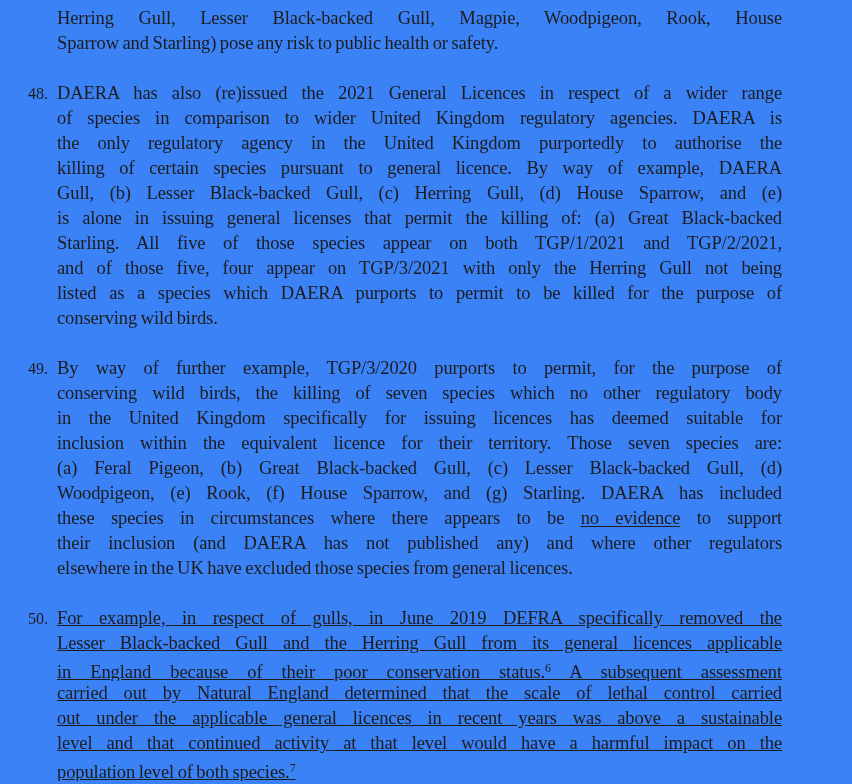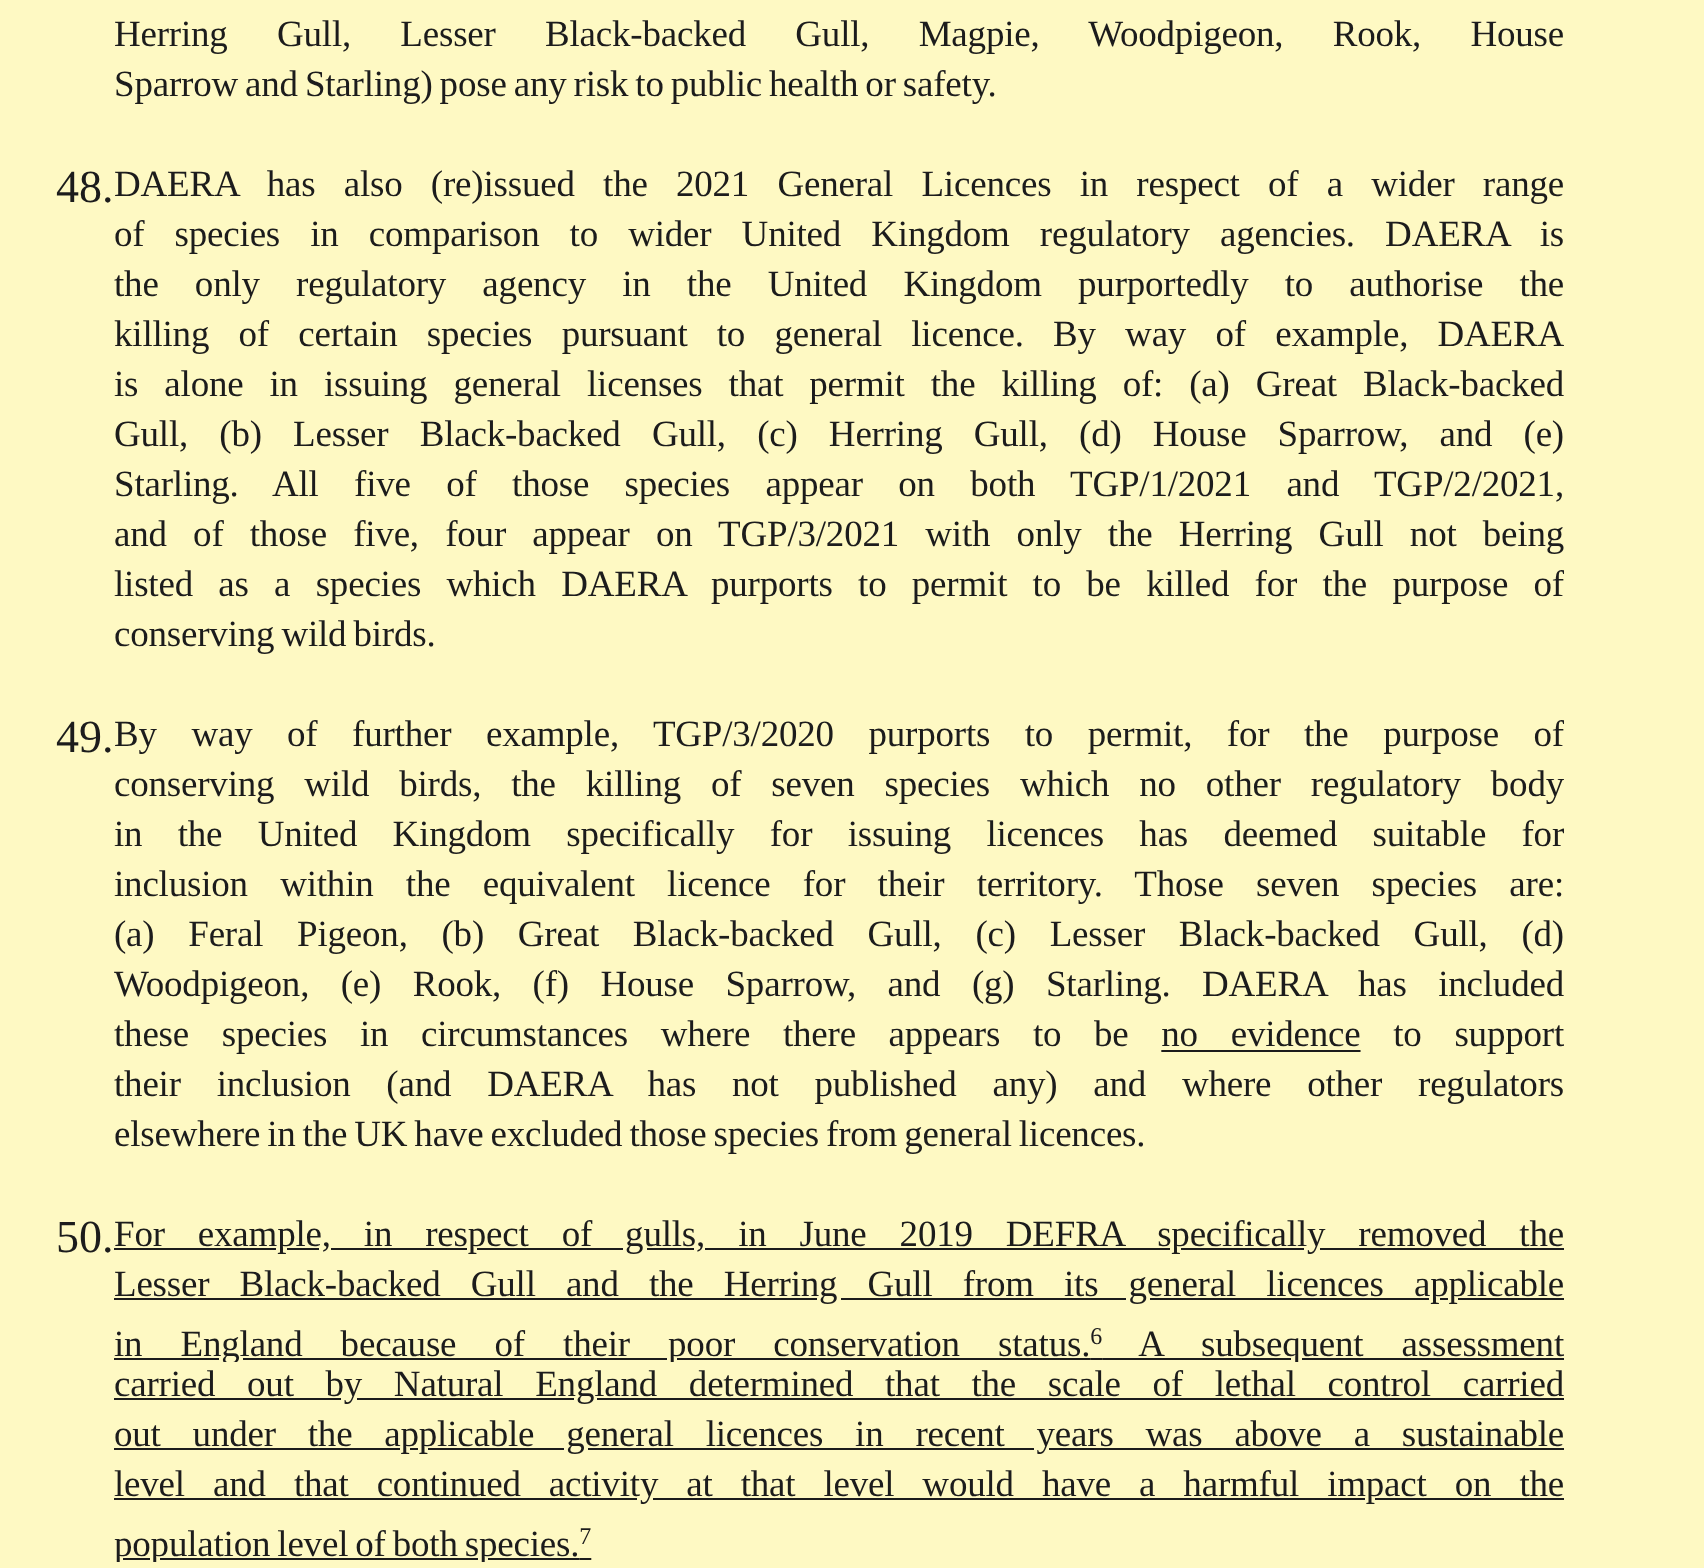--- a/index.html
+++ b/index.html
@@ -12,33 +12,33 @@
     width: 852px;
     height: 784px;
     font-family: "Liberation Serif", "DejaVu Serif", serif;
     color: #1c1c1c;
     overflow: hidden;
   }
   .page {
     width: 852px;
     height: 784px;
     padding: 6px 70px 0 57px;
-    background: #fef9c3;
+    background: #3b82f6;
     overflow: hidden;
   }
   .para {
     position: relative;
     margin: 0 0 25px 0;
   }
   .para:last-child { margin-bottom: 0; text-decoration: underline; }
   .num {
     position: absolute;
     left: -29px;
     top: 0;
-    font-size: 23px;
+    font-size: 16px;
     line-height: 25px;
     white-space: nowrap;
   }
   .line {
     font-size: 18.5px;
     line-height: 25px;
     letter-spacing: -0.1px;
     word-spacing: -1px;
     text-align: justify;
     text-align-last: justify;
@@ -67,22 +67,22 @@
       <div class="para">
         <div class="line"><span>Herring Gull, Lesser Black-backed Gull, Magpie, Woodpigeon, Rook, House</span></div>
         <div class="line last"><span>Sparrow and Starling) pose any risk to public health or safety.</span></div>
       </div>
       <div class="para">
         <span class="num">48.</span>
         <div class="line"><span>DAERA has also (re)issued the 2021 General Licences in respect of a wider range</span></div>
         <div class="line"><span>of species in comparison to wider United Kingdom regulatory agencies. DAERA is</span></div>
         <div class="line"><span>the only regulatory agency in the United Kingdom purportedly to authorise the</span></div>
         <div class="line"><span>killing of certain species pursuant to general licence. By way of example, DAERA</span></div>
+        <div class="line"><span>Gull, (b) Lesser Black-backed Gull, (c) Herring Gull, (d) House Sparrow, and (e)</span></div>
         <div class="line"><span>is alone in issuing general licenses that permit the killing of: (a) Great Black-backed</span></div>
-        <div class="line"><span>Gull, (b) Lesser Black-backed Gull, (c) Herring Gull, (d) House Sparrow, and (e)</span></div>
         <div class="line"><span>Starling. All five of those species appear on both TGP/1/2021 and TGP/2/2021,</span></div>
         <div class="line"><span>and of those five, four appear on TGP/3/2021 with only the Herring Gull not being</span></div>
         <div class="line"><span>listed as a species which DAERA purports to permit to be killed for the purpose of</span></div>
         <div class="line last"><span>conserving wild birds.</span></div>
       </div>
       <div class="para">
         <span class="num">49.</span>
         <div class="line"><span>By way of further example, TGP/3/2020 purports to permit, for the purpose of</span></div>
         <div class="line"><span>conserving wild birds, the killing of seven species which no other regulatory body</span></div>
         <div class="line"><span>in the United Kingdom specifically for issuing licences has deemed suitable for</span></div>

